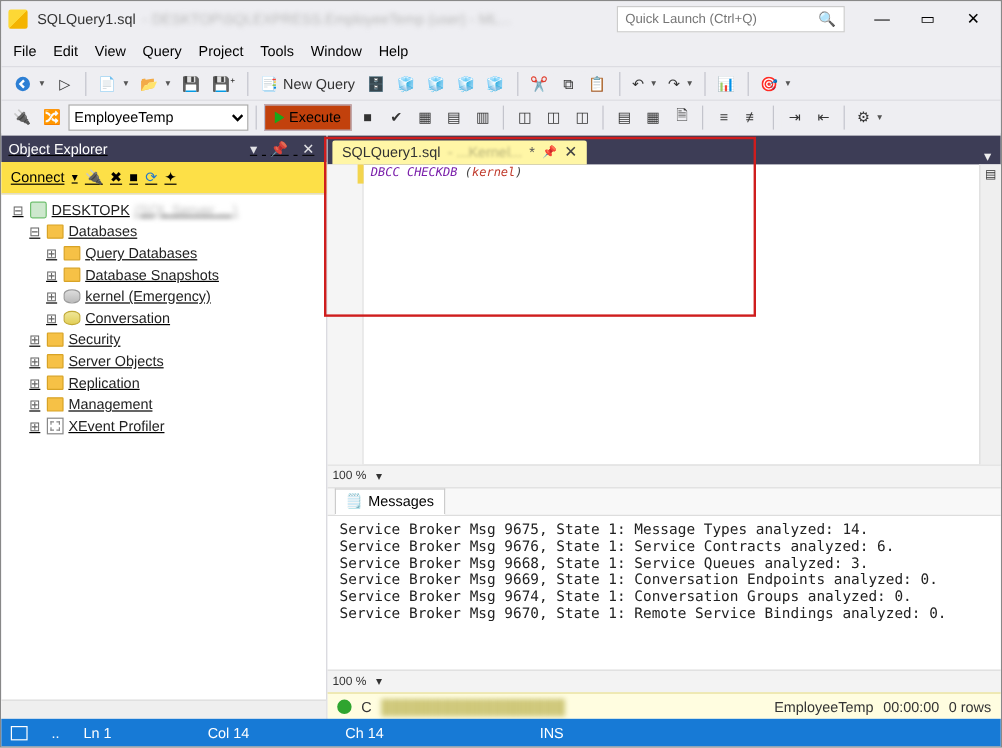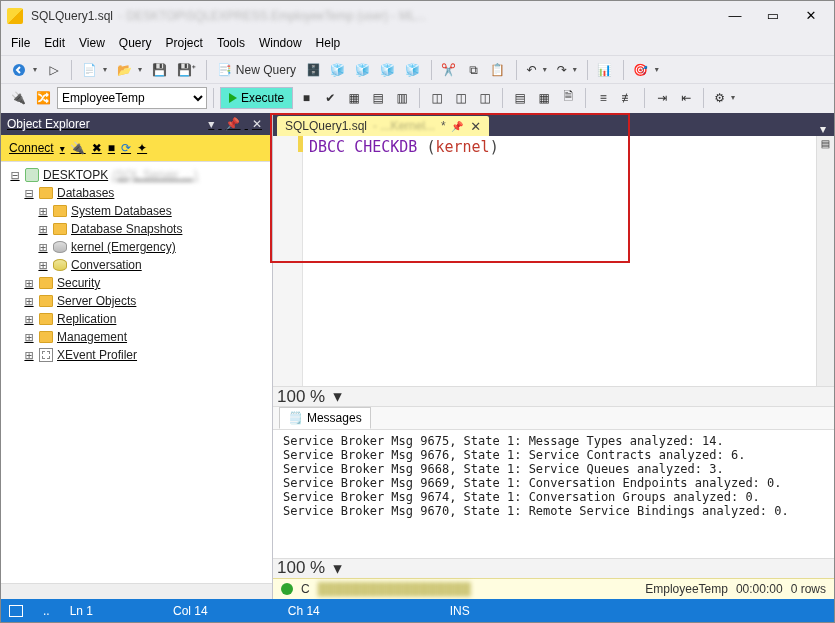--- a/index.html
+++ b/index.html
@@ -104,21 +104,21 @@
   .dbcombo {
     font-size:12px;
     height:22px;
     width:150px;
     border:1px solid #aaa;
     background:#fff;
   }
   .execute-btn {
     display:inline-flex; align-items:center; gap:4px;
     padding:0 8px; height:22px;
-    border:1px solid #b9bdd2; background:#5eead4;
+    border:1px solid #b9bdd2; background:#c2410c;
     cursor:pointer;
   }
   .play{width:0;height:0;border-left:8px solid #1aa81a;border-top:5px solid transparent;border-bottom:5px solid transparent}
 
   
   .workspace {
     display:flex;
     position:absolute;
     top:112px;
     bottom:23px;
@@ -213,44 +213,45 @@
   .leftmargin{
     width:30px;background:#f5f5f5;border-right:1px solid #e2e2e2;
   }
   .yellowstrip{
     position:absolute;left:25px;top:0;width:5px;height:16px;background:#f3d54e;
   }
   .code{
     flex:1;
     padding:2px 6px;
     font-family:Consolas, monospace;
-    font-size:15px;
+    font-size:10px;
     white-space:pre;
     color:#000;
+    font-style:italic;
   }
   .redbox{
     position:absolute;
     left:-3px;top:-23px;
     width:360px;height:150px;
     border:2px solid #cf1d1d;
     pointer-events:none;
   }
   .kw-proc{color:#7a1faa}
   .paren{color:#444}
   .kw-arg{color:#c0392b}
   .right-gutter{
     width:18px;background:#efefef;border-left:1px solid #ddd;
     display:flex;flex-direction:column;align-items:center;justify-content:flex-start;
   }
   .splitbadge{font-size:10px;color:#333;margin-top:2px}
 
   .zoombar{
     height:20px;border-top:1px solid #ddd;
     display:flex;align-items:center;gap:8px;padding:0 4px;
-    font-size:17px;background:#f3f3f3;color:#333;
+    font-size:10px;background:#f3f3f3;color:#333;
   }
   .messages-tabs{
     height:24px;border-top:1px solid #ddd;border-bottom:1px solid #ddd;display:flex;align-items:center;
     gap:8px;padding:0 6px;background:#f8f8f8;
   }
   .msg-tab{
     display:inline-flex;align-items:center;gap:4px;
     background:#fff;border:1px solid #ccc;border-bottom-color:#fff;
     height:22px;margin-bottom:-1px;padding:0 8px;font-size:12px
   }
@@ -281,20 +282,24 @@
   .icon{display:inline-block}
 </style>
 </head>
 <body>
 
 <div class="titlebar">
   <div class="app-icon"></div>
   <span class="title-text">SQLQuery1.sql</span>
   <span class="title-blur">- DESKTOP\SQLEXPRESS.EmployeeTemp (user) - ML...</span>
   <div class="spacer"></div>
+  <div class="quick-launch">
+    <input placeholder="Quick Launch (Ctrl+Q)" style="">
+    <span>🔍</span>
+  </div>
   <div class="winbtn">—</div>
   <div class="winbtn">▭</div>
   <div class="winbtn close">✕</div>
 </div>
 
 <div class="menubar">
   <span>File</span>
   <span>Edit</span>
   <span>View</span>
   <span>Query</span>
@@ -404,21 +409,21 @@
 
       <div class="node lvl2">
           <span class="exp">⊟</span>
           <span class="ico-folder"></span>
           <span>Databases</span>
         </div>
 
       <div class="node lvl3">
           <span class="exp">⊞</span>
           <span class="ico-folder"></span>
-          <span>System Databases</span>
+          <span>Query Databases</span>
         </div>
       <div class="node lvl3">
           <span class="exp">⊞</span>
           <span class="ico-folder"></span>
           <span>Database Snapshots</span>
         </div>
       <div class="node lvl3">
           <span class="exp">⊞</span>
           <span class="ico-dbgrey"></span>
           <span>kernel (Emergency)</span>

